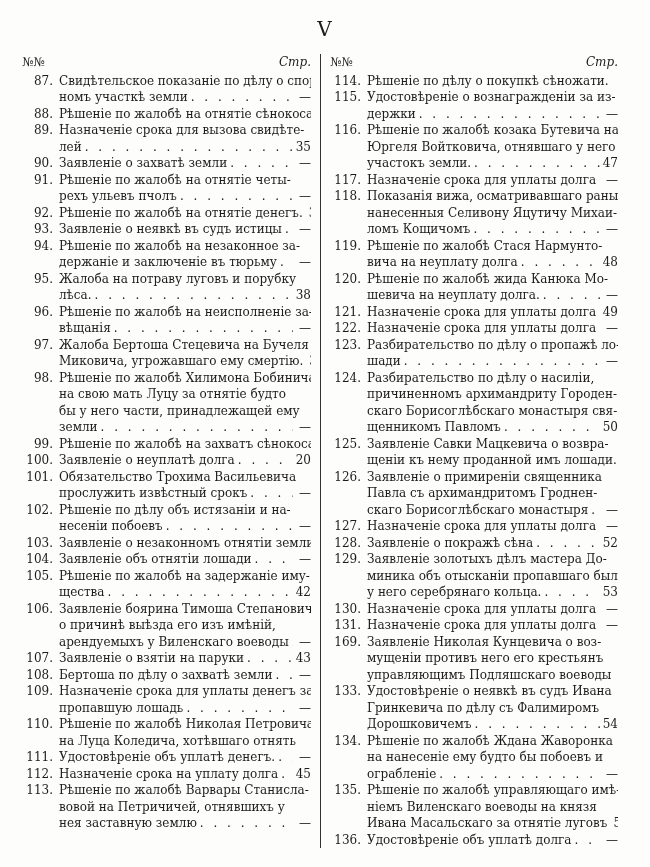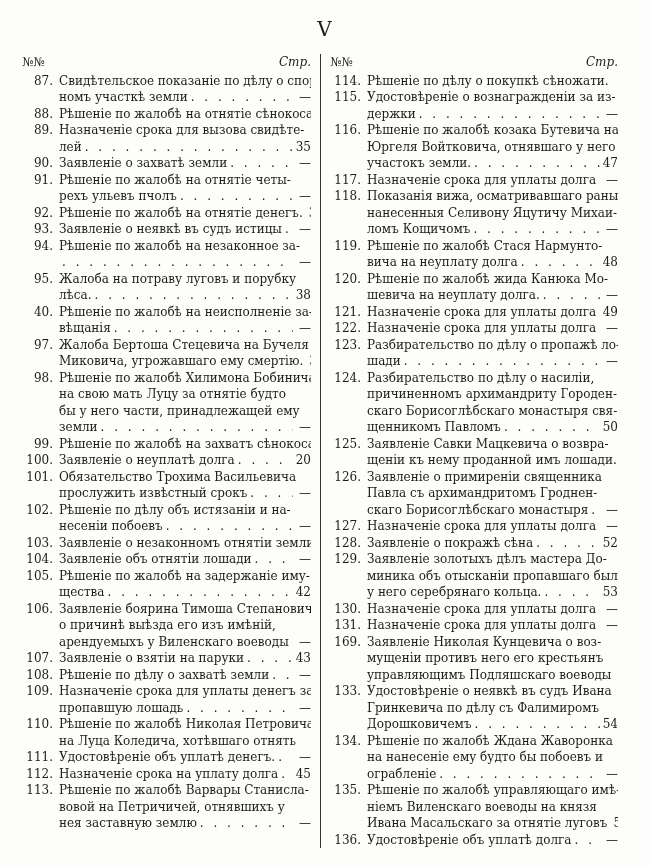--- a/index.html
+++ b/index.html
@@ -129,35 +129,36 @@
             <div class="eline last">
               <span class="etext">Заявленіе о неявкѣ въ судъ истицы</span>
               <span class="leader dots"></span>
               <span class="epage">—</span>
             </div>
           </div>
           <div class="entry">
             <span class="enum">94.</span>
             <div class="eline">Рѣшеніе по жалобѣ на незаконное за-</div>
             <div class="eline last">
+              <span class="etext">держаніе и заключеніе въ тюрьму</span>
               <span class="leader dots"></span>
               <span class="epage">—</span>
             </div>
           </div>
           <div class="entry">
             <span class="enum">95.</span>
             <div class="eline">Жалоба на потраву луговъ и порубку</div>
             <div class="eline last">
               <span class="etext">лѣса.</span>
               <span class="leader dots"></span>
               <span class="epage">38</span>
             </div>
           </div>
           <div class="entry">
-            <span class="enum">40.</span>
+            <span class="enum">96.</span>
             <div class="eline">Рѣшеніе по жалобѣ на неисполненіе за-</div>
             <div class="eline last">
               <span class="etext">вѣщанія</span>
               <span class="leader dots"></span>
               <span class="epage">—</span>
             </div>
           </div>
           <div class="entry">
             <span class="enum">97.</span>
             <div class="eline">Жалоба Бертоша Стецевича на Бучеля</div>
@@ -249,21 +250,21 @@
             <span class="enum">107.</span>
             <div class="eline last">
               <span class="etext">Заявленіе о взятіи на паруки</span>
               <span class="leader dots"></span>
               <span class="epage">43</span>
             </div>
           </div>
           <div class="entry">
             <span class="enum">108.</span>
             <div class="eline last">
-              <span class="etext">Рѣшеніе по дѣлу о захватѣ земли</span>
+              <span class="etext">Бертоша по дѣлу о захватѣ земли</span>
               <span class="leader dots"></span>
               <span class="epage">—</span>
             </div>
           </div>
           <div class="entry">
             <span class="enum">109.</span>
             <div class="eline">Назначеніе срока для уплаты денегъ за</div>
             <div class="eline last">
               <span class="etext">пропавшую лошадь</span>
               <span class="leader dots"></span>

